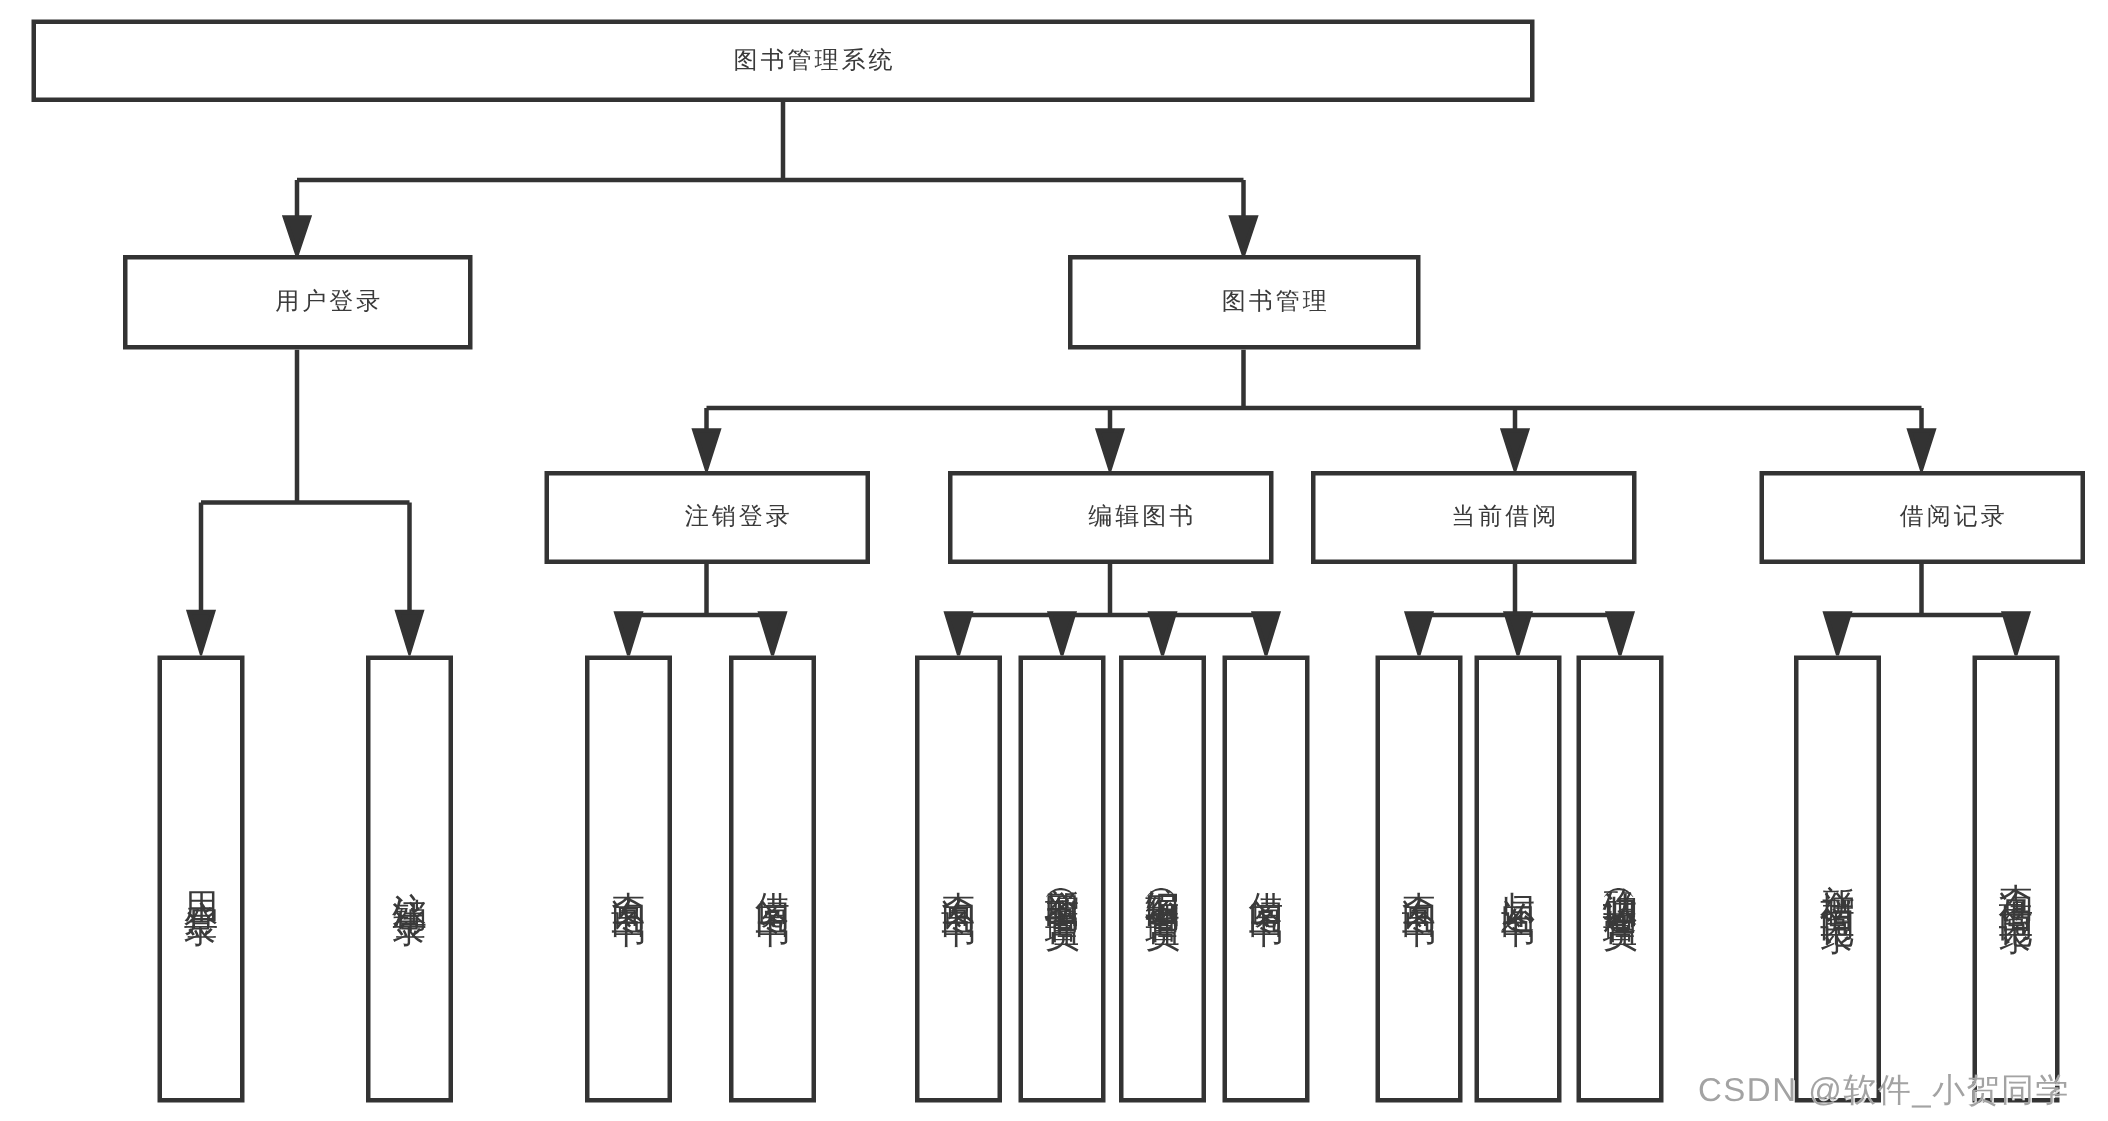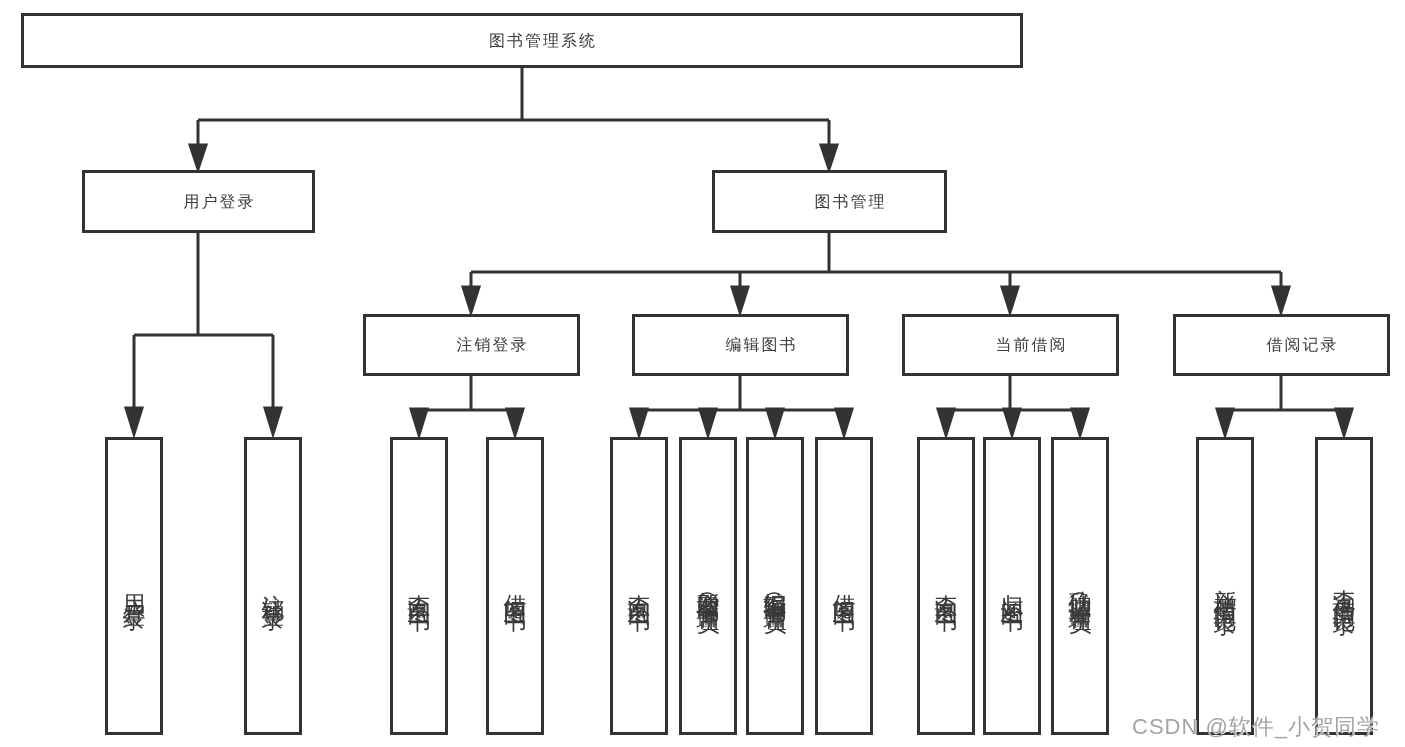--- a/index.html
+++ b/index.html
@@ -103,21 +103,21 @@
     </g>
   </svg>
 
   <div class="node hnode" style="left:21px; top:13px; width:1002px; height:55px;">图书管理系统</div>
 
   <div class="node hnode" style="left:82px; top:170px; width:233px; height:63px;">用户登录</div>
   <div class="node hnode" style="left:712px; top:170px; width:235px; height:63px;">图书管理</div>
 
   <div class="node hnode" style="left:363px; top:314px; width:217px; height:62px;">注销登录</div>
   <div class="node hnode" style="left:632px; top:314px; width:217px; height:62px;">编辑图书</div>
-  <div class="node hnode" style="left:902px; top:314px; width:217px; height:62px;">当前借阅</div>
+  <div class="node hnode" style="left:874px; top:314px; width:217px; height:62px;">当前借阅</div>
   <div class="node hnode" style="left:1173px; top:314px; width:217px; height:62px;">借阅记录</div>
 
   <div class="node vnode" style="left:105px; top:437px; width:58px; height:298px;">用户登录</div>
   <div class="node vnode" style="left:244px; top:437px; width:58px; height:298px;">注销登录</div>
 
   <div class="node vnode" style="left:390px; top:437px; width:58px; height:298px;">查询图书</div>
   <div class="node vnode" style="left:486px; top:437px; width:58px; height:298px;">借阅图书</div>
 
   <div class="node vnode" style="left:610px; top:437px; width:58px; height:298px;">查询图书</div>
   <div class="node vnode long" style="left:679px; top:437px; width:58px; height:298px;">新增图书（管理员）</div>

